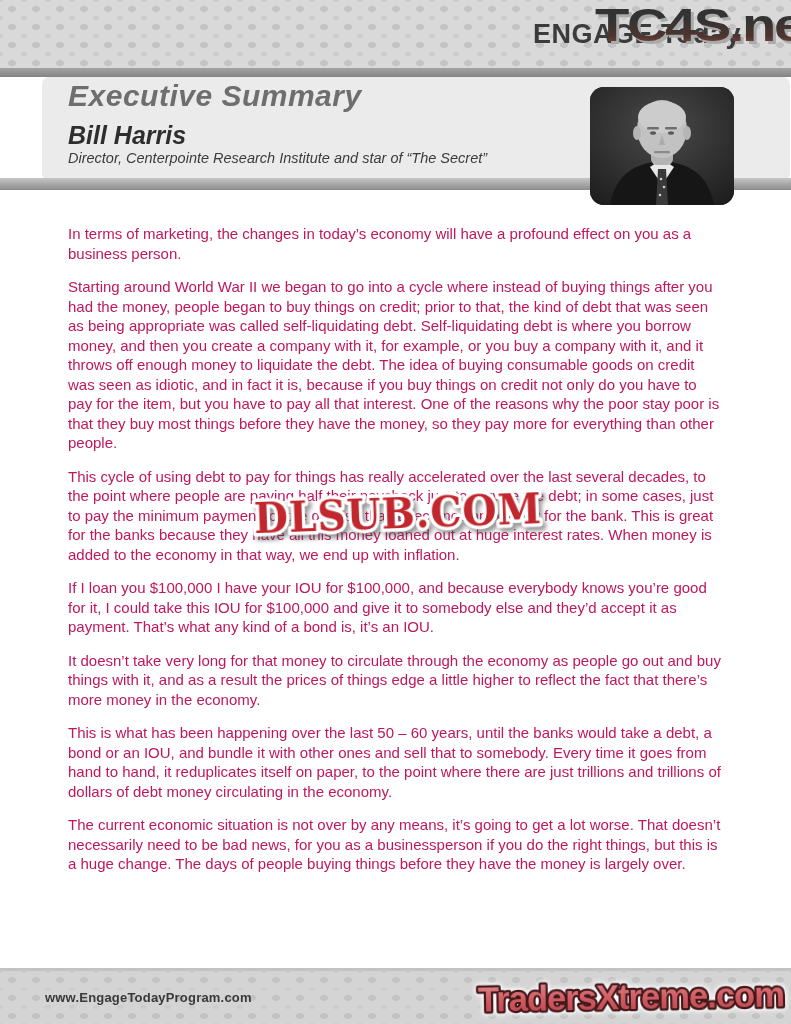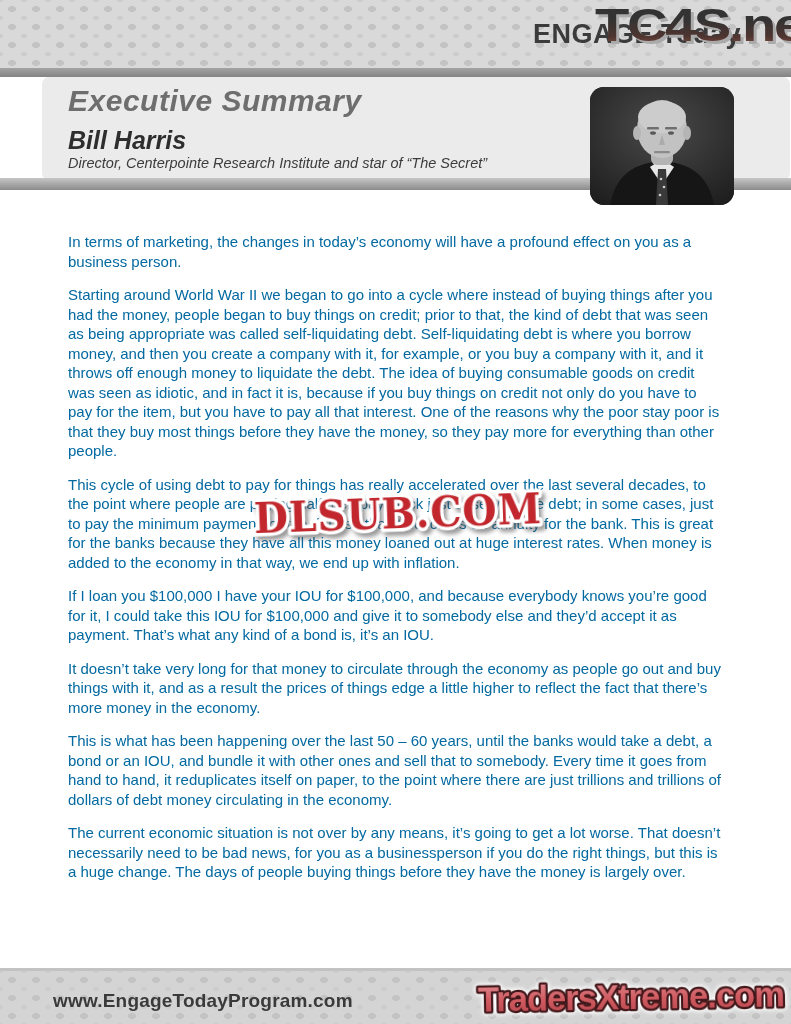--- a/index.html
+++ b/index.html
@@ -22,55 +22,55 @@
     position:absolute; top:19px; left:533px; z-index:2;
     font-size:27px; font-weight:700; color:#3b3b3b; letter-spacing:.5px;
   }
   .tc4s { position:absolute; top:-3px; left:594px; z-index:3; }
   .bar-top {
     position:absolute; top:68px; left:0; width:791px; height:9px;
     background:linear-gradient(#a3a3a3,#848484);
   }
   .title-block {
     position:absolute; top:77px; left:42px; width:748px; height:103px;
-    background:#ebebeb; border-radius:7px; padding:7px 0 0 26px;
+    background:#ebebeb; border-radius:7px; padding:2px 0 0 26px;
   }
   .title-block h1 {
     font-size:30px; font-style:italic; font-weight:700; color:#6e6e6e; letter-spacing:.5px;
   }
   .title-block h2 {
     font-size:25px; font-style:italic; font-weight:700; color:#2e2e2e; margin-top:8px;
   }
   .title-block .subtitle {
     font-size:14.5px; font-style:italic; color:#3c3c3c; 
   }
   .bar-mid {
     position:absolute; top:178px; left:0; width:791px; height:12px;
     background:linear-gradient(#c6c6c6,#8b8b8b); z-index:1;
   }
   .photo {
     position:absolute; top:87px; left:590px; width:144px; height:118px;
     border-radius:14px; overflow:hidden; z-index:5; background:#222;
   }
   .content {
-    position:absolute; top:232px; left:68px; width:656px;
-    font-size:15px; line-height:19.5px; color:#0369a1; z-index:2;
+    position:absolute; top:224px; left:68px; width:656px;
+    font-size:15px; line-height:19.5px; color:#be185d; z-index:2;
   }
   .content p { margin:0 0 14px 0; }
   .wm-center {
     position:absolute; top:487px; left:246px; z-index:6;
     transform:rotate(-2deg);
   }
   .footer {
     position:absolute; top:968px; left:0; width:791px; height:56px;
     border-top:3px solid #c2c2c2; background-color:#d4d4d4;
   }
   .footer-url {
-    position:absolute; top:19px; left:53px;
-    font-size:19px; font-weight:700; color:#3a3a3a; letter-spacing:.2px;
+    position:absolute; top:19px; left:45px;
+    font-size:13px; font-weight:700; color:#3a3a3a; letter-spacing:.2px;
   }
   .wm-bottom { position:absolute; top:0px; left:472px; transform:rotate(-1deg); }
   svg text { font-family:"Liberation Sans", sans-serif; }
   .serif-text { font-family:"DejaVu Serif","Liberation Serif",serif; }
 </style>
 </head>
 <body>
 
 <div class="page">
 

